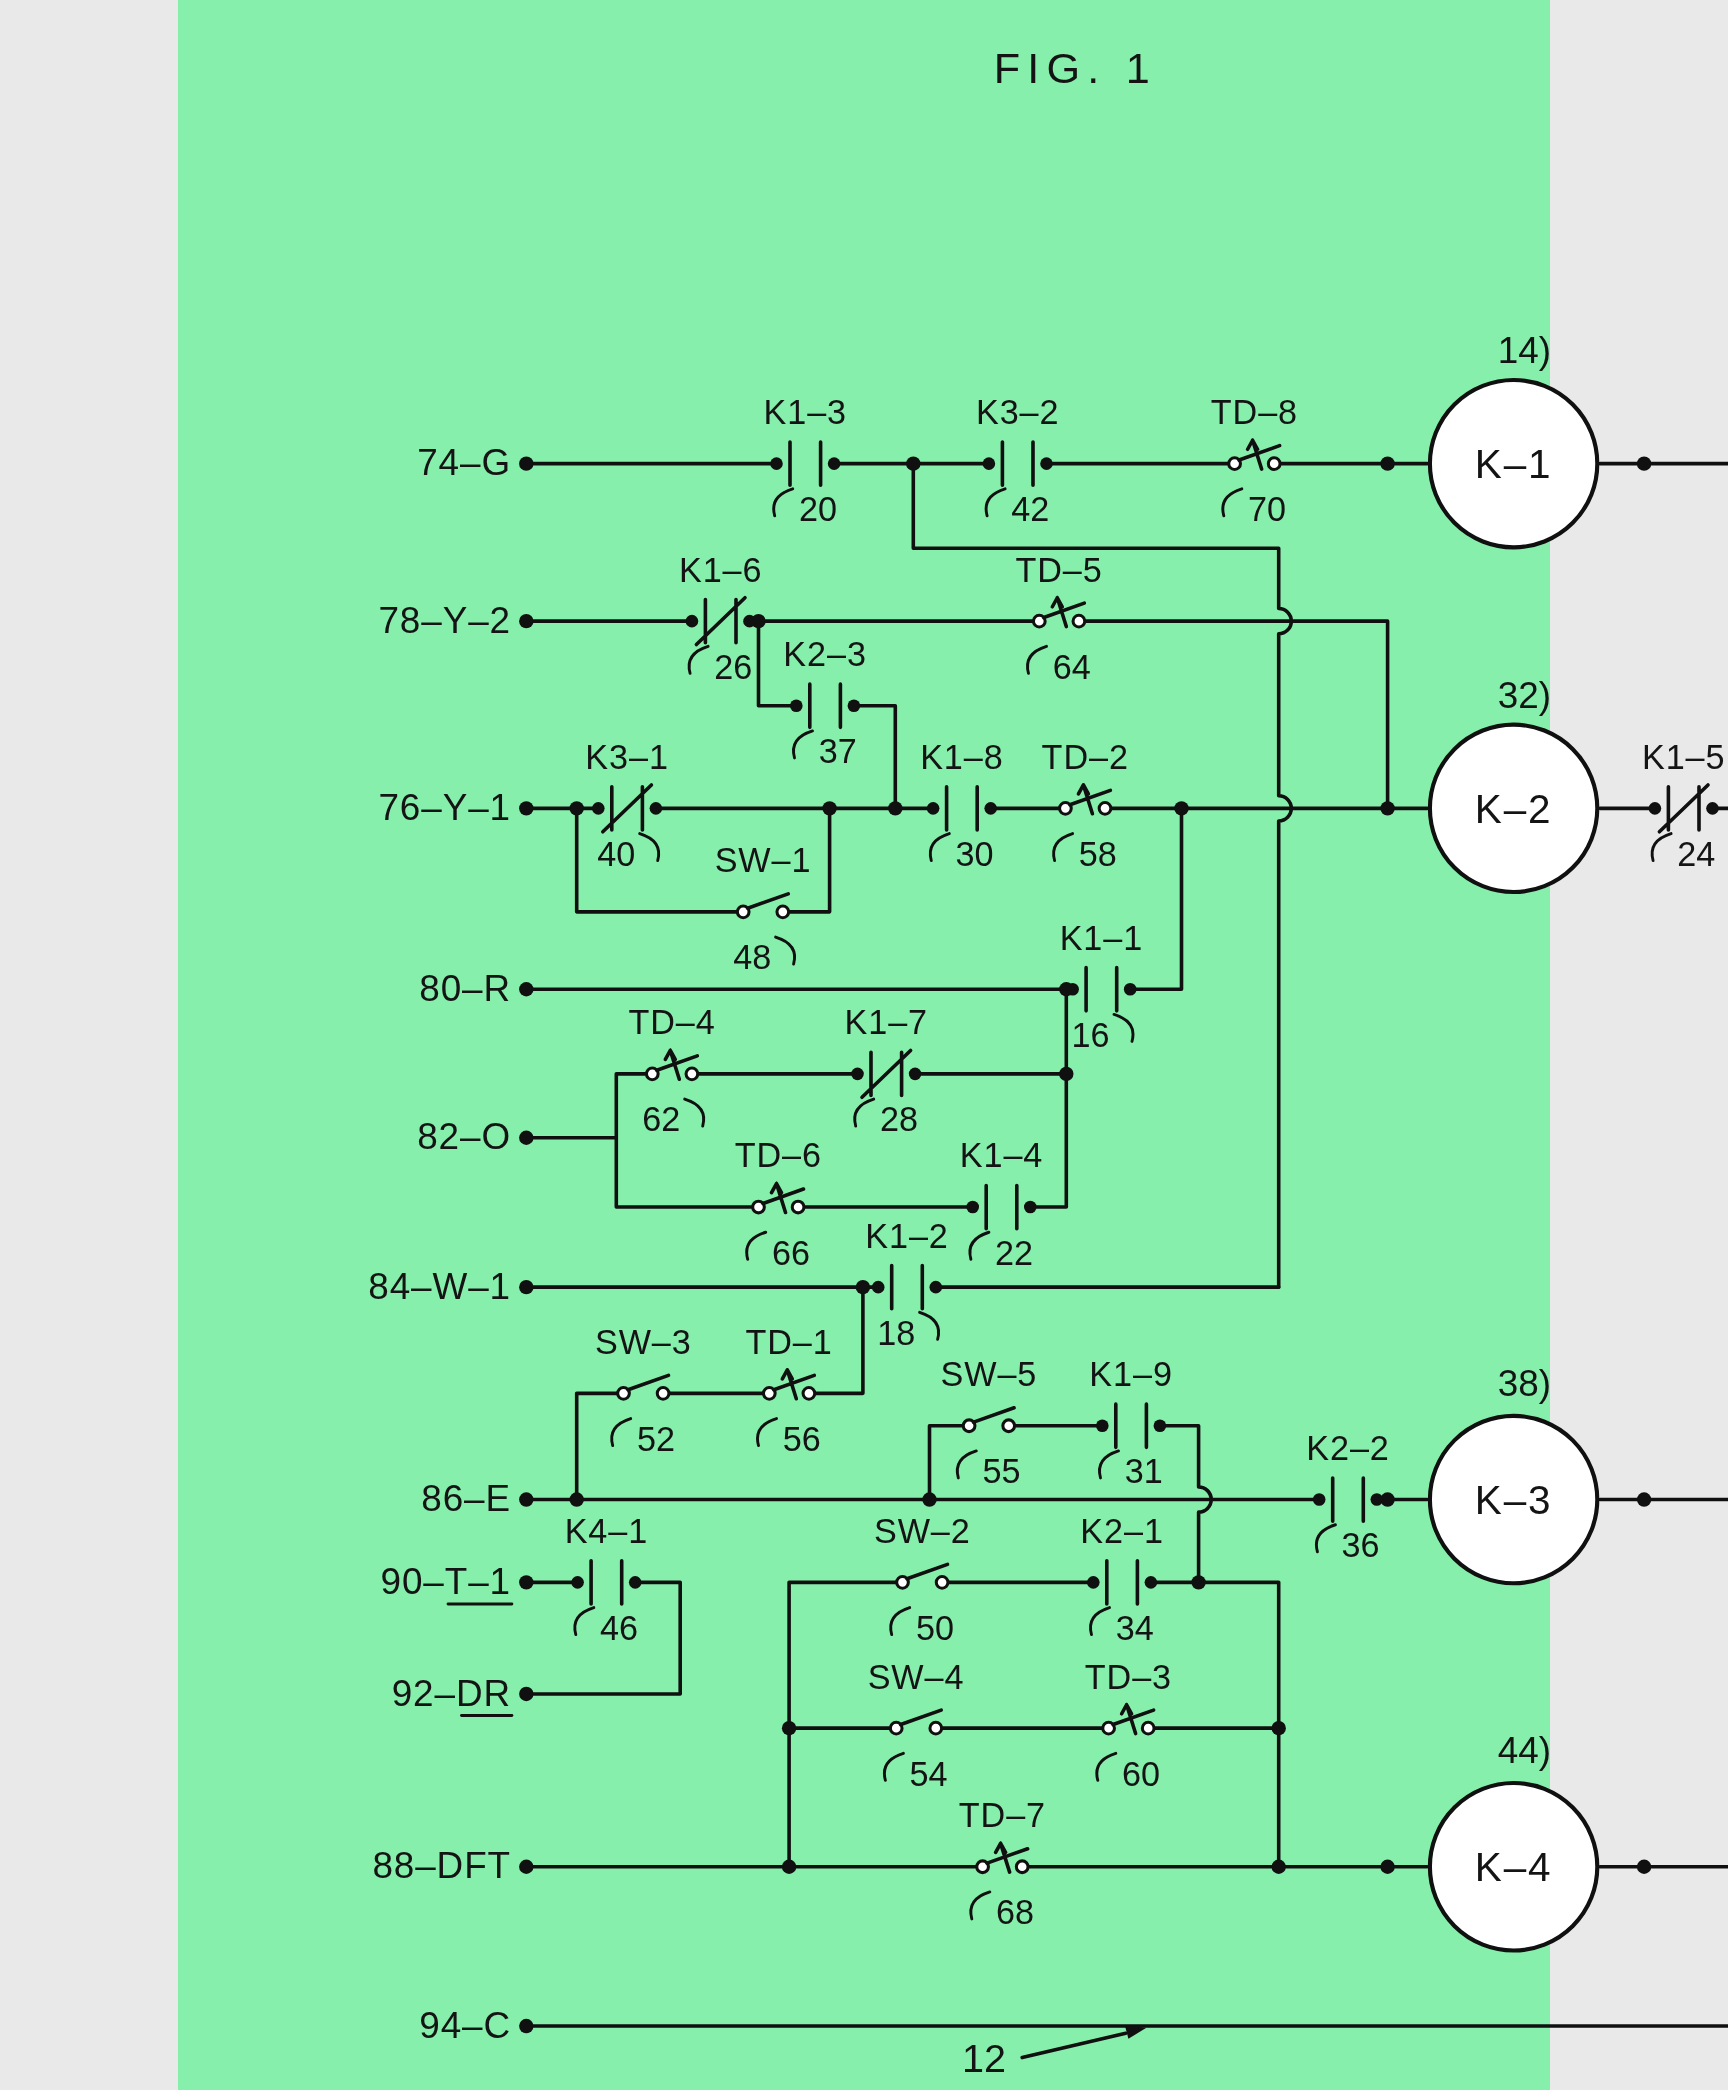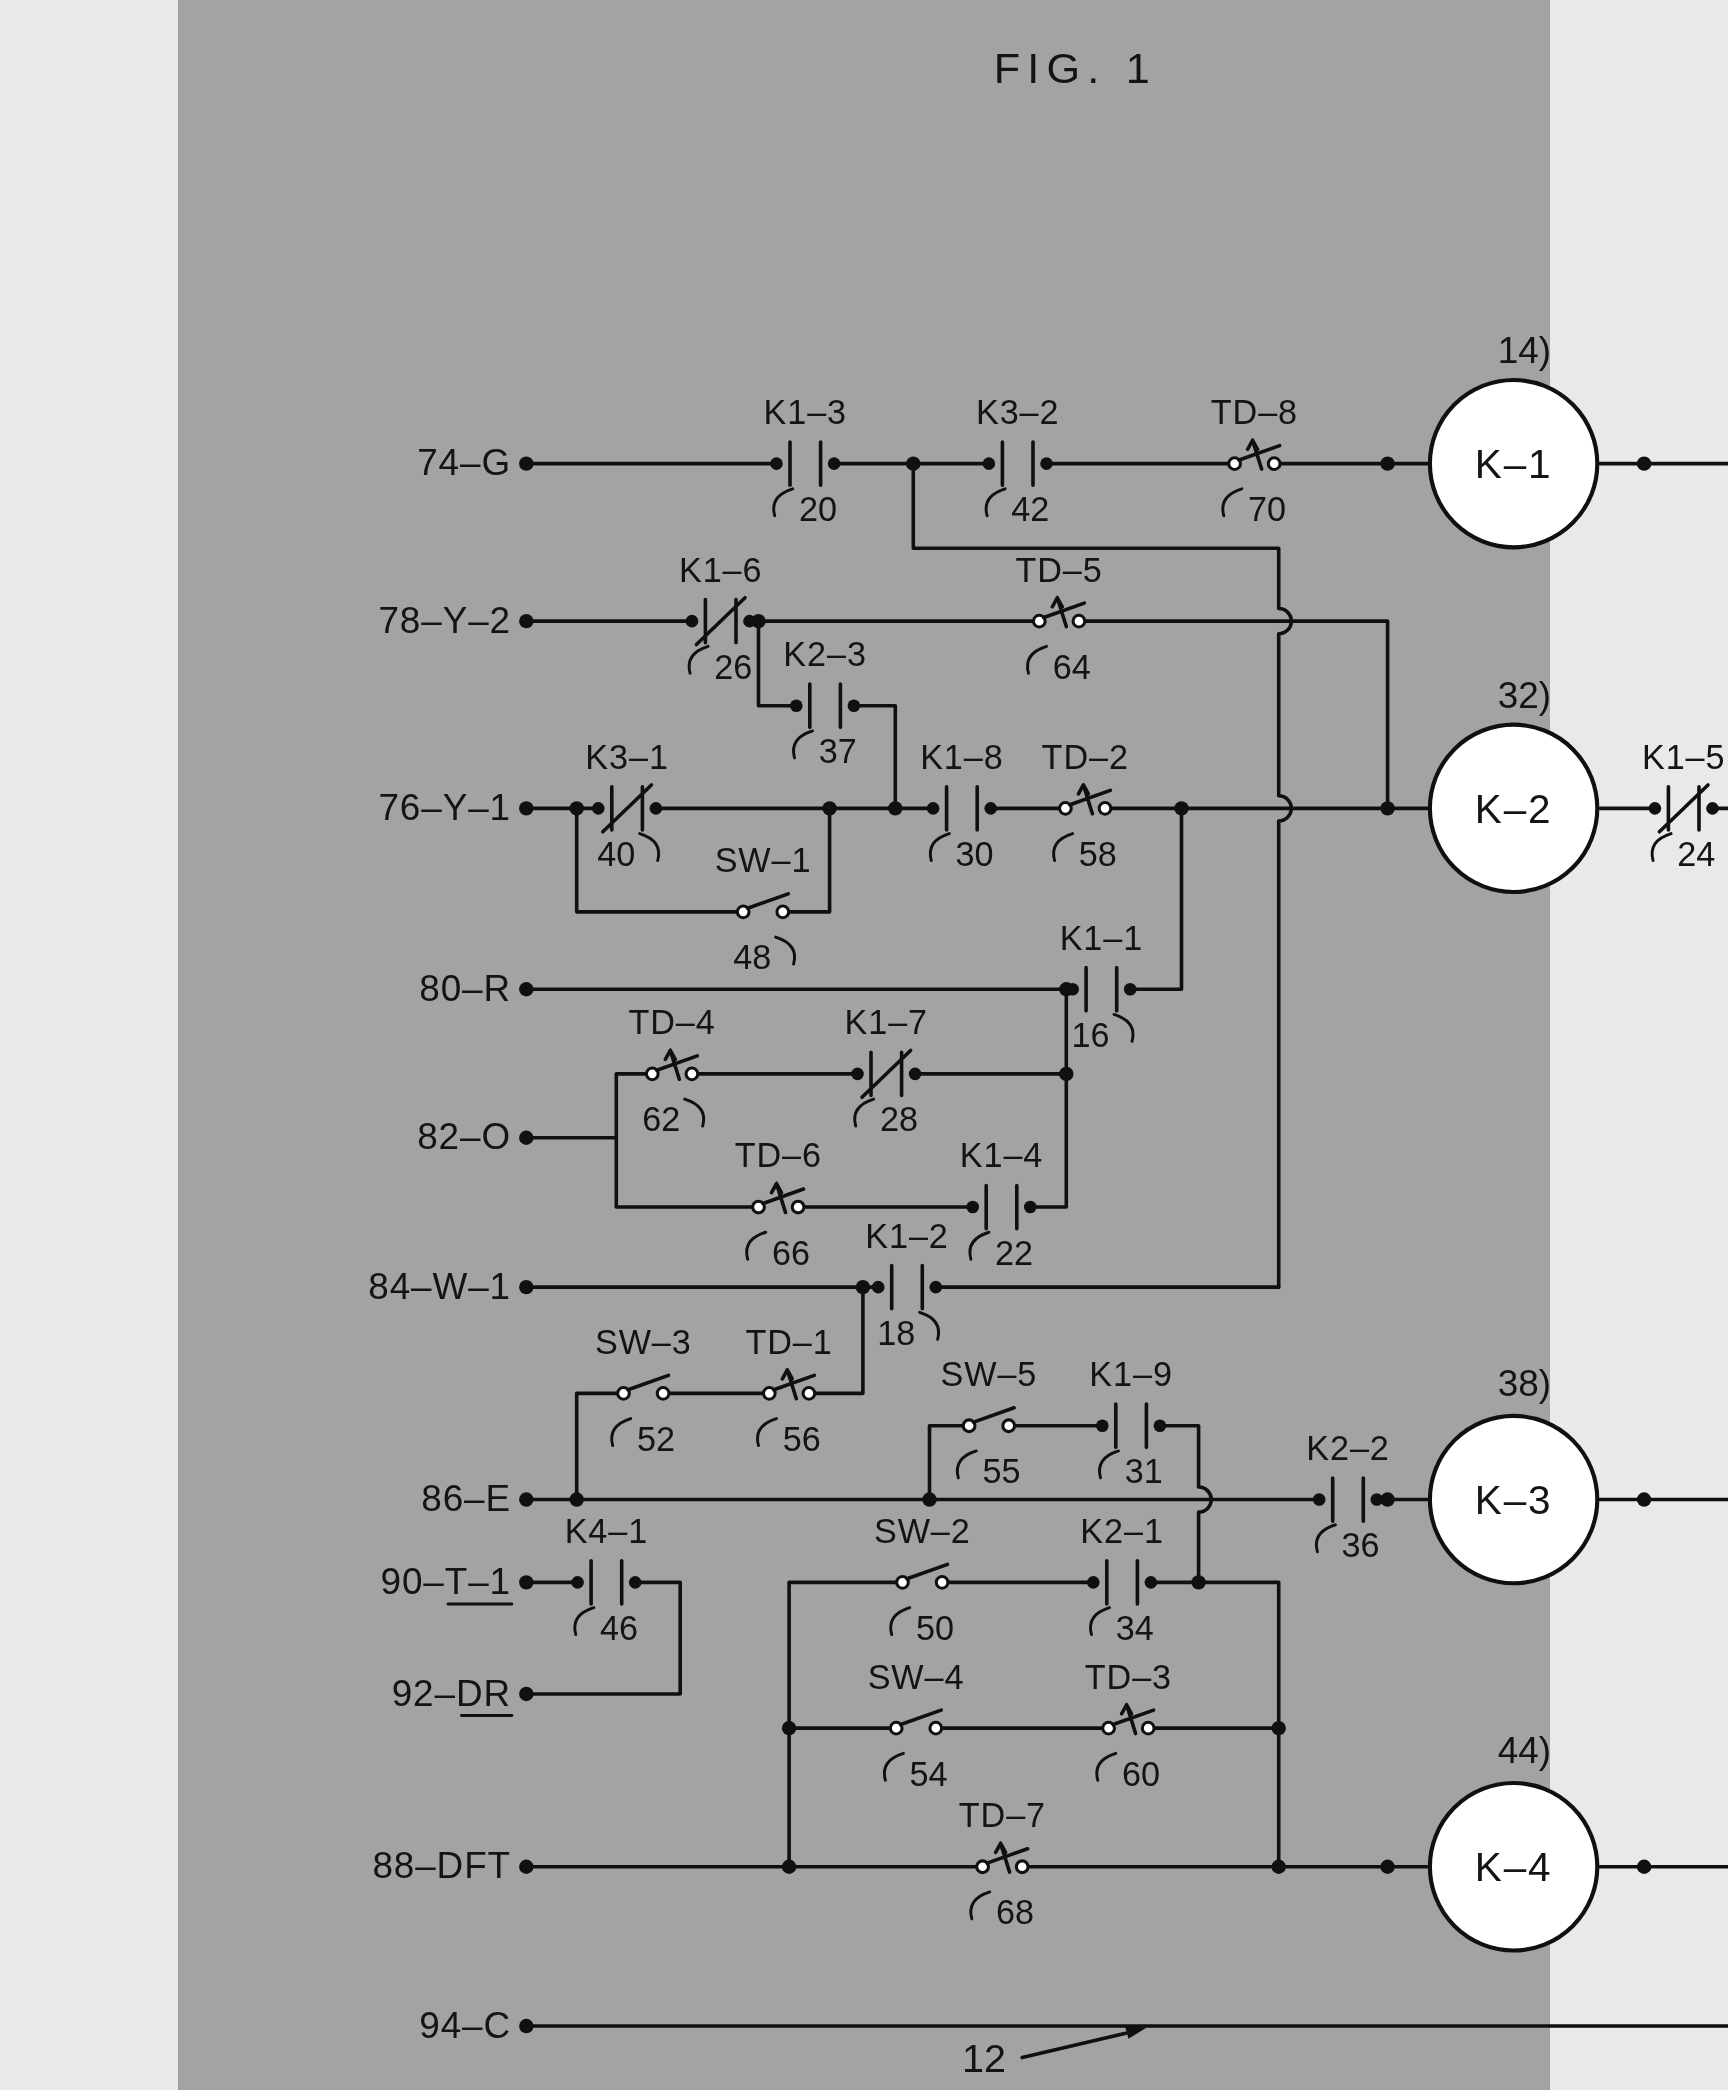--- a/index.html
+++ b/index.html
@@ -1,16 +1,16 @@
 <!DOCTYPE html>
 <html style="font-size:14.4px"><head>
 <meta charset="utf-8">
 <style>
   html,body{margin:0;padding:0;background:#e9e9e9;}
-  .page{width:1372px;height:2091px;background:#a3a3a3;position:relative;margin:0 auto;}
+  .page{width:1372px;height:2091px;background:#86efac;position:relative;margin:0 auto;}
   svg{display:block;width:1728px;height:2091px;}
   .w{stroke:#101010;stroke-width:4;fill:none;stroke-linecap:round;stroke-linejoin:round;}
   .sym{stroke:#101010;stroke-width:4;fill:none;stroke-linecap:round;}
   .lead{stroke:#101010;stroke-width:3.2;fill:none;stroke-linecap:round;}
   .d{fill:#101010;stroke:none;}
   .oc{fill:#ffffff;stroke:#101010;stroke-width:3.4;}
   .coil{fill:#ffffff;stroke:#101010;stroke-width:4.6;}
   text{font-family:"Liberation Sans",sans-serif;fill:#141414;}
   .title{font-size:48px;text-anchor:middle;letter-spacing:8px;}
   .rail-label{font-size:41px;text-anchor:end;letter-spacing:1px;}

